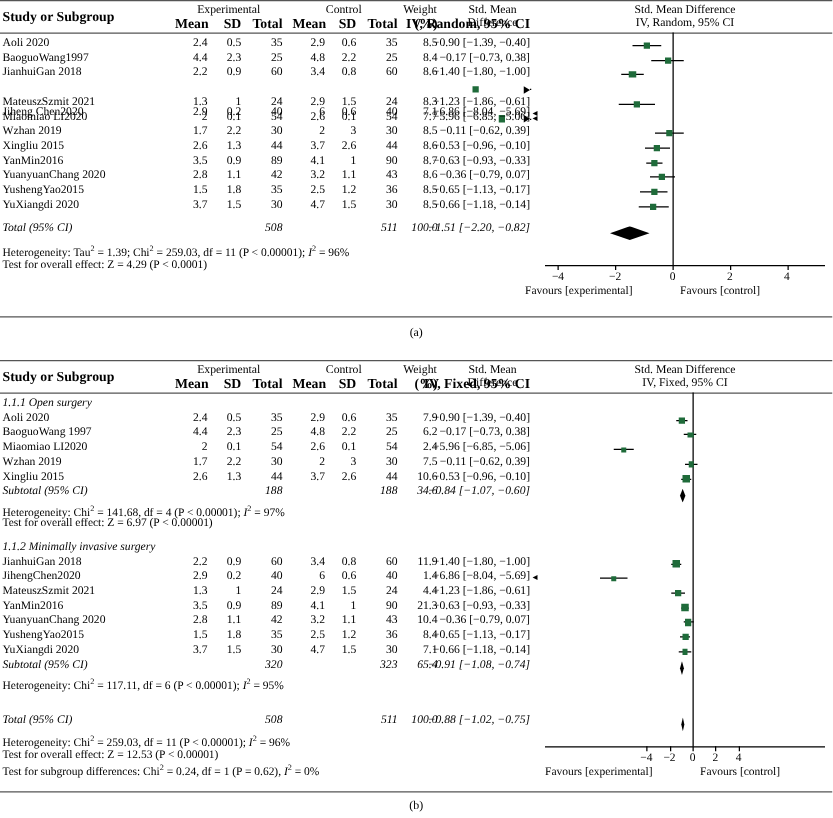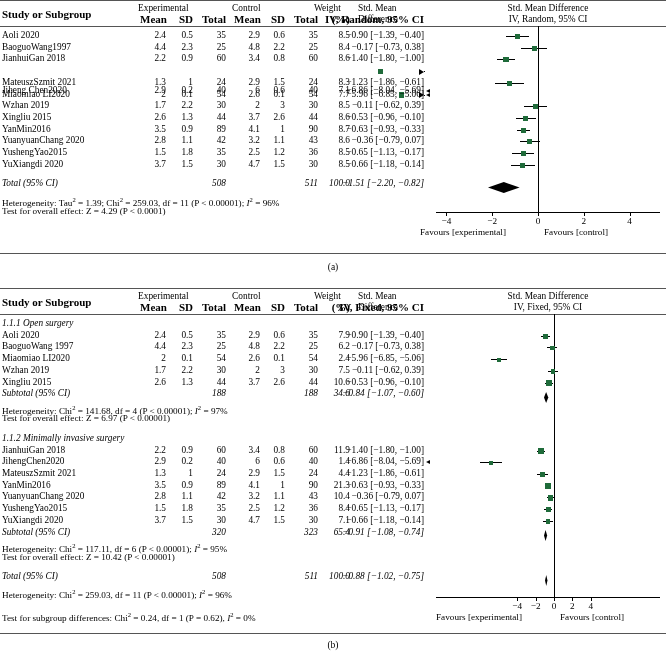--- a/index.html
+++ b/index.html
@@ -19,21 +19,21 @@
   .t1{width:30px;left:196px;}
   .m2{width:26px;left:234px;}
   .s2{width:22px;left:263px;}
   .t2{width:30px;left:288px;}
   .w{width:28px;left:322px;}
   .ci{width:112px;left:312px;}
   .arrow{position:absolute;left:426px;top:0;line-height:11.7px;font-size:8px;}
 
   .ital{font-style:italic;}
 
-  .hdrgrp{position:absolute;font-size:9.4px;line-height:11px;}
+  .hdrgrp{position:absolute;font-size:9.4px;text-align:center;line-height:11px;}
   .hdrsub{position:absolute;font-size:11px;text-align:center;line-height:11px;font-weight:bold;}
 
   .het{position:absolute;left:2px;font-size:9.2px;white-space:nowrap;line-height:11.4px;}
   .het sup{font-size:6.6px;vertical-align:super;}
   .het i{font-style:italic;}
 
   .sghdr{position:absolute;left:2px;font-size:9.3px;font-style:italic;line-height:11.7px;}
 
   
   .plot{position:absolute;overflow:visible;}
@@ -475,27 +475,27 @@
         <span class="c num ci">−0.66 [−1.18, −0.14]</span>
       </div>
       <div class="row ital" style="top: 238.5px;">
         <span class="c study">Subtotal (95% CI)</span>
         <span class="c num t1">320</span>
         <span class="c num t2">323</span>
         <span class="c num w">65.4</span>
         <span class="c num ci">−0.91 [−1.08, −0.74]</span>
       </div>
       <div class="het" style="top: 252px;">Heterogeneity: Chi<sup>2</sup> = 117.11, df = 6 (P &lt; 0.00001); <i>I</i><sup>2</sup> = 95%</div>
-      <div class="het" style="top: 263.6px;">Test for overall effect: Z = 10.42 (P &lt; 0.00001)</div>
       <div class="row ital" style="top: 283.2px;">
         <span class="c study">Total (95% CI)</span>
         <span class="c num t1">508</span>
         <span class="c num t2">511</span>
         <span class="c num w">100.0</span>
         <span class="c num ci">−0.88 [−1.02, −0.75]</span>
       </div>
       <div class="het" style="top: 298.2px;">Heterogeneity: Chi<sup>2</sup> = 259.03, df = 11 (P &lt; 0.00001); <i>I</i><sup>2</sup> = 96%</div>
+      <div class="het" style="top: 309.8px;">Test for overall effect: Z = 12.53 (P &lt; 0.00001)</div>
       <div class="het" style="top: 321.4px;">Test for subgroup differences: Chi<sup>2</sup> = 0.24, df = 1 (P = 0.62), <i>I</i><sup>2</sup> = 0%</div>
       <div class="rule" style="top: 345px;"></div>
       <div class="caption" style="top: 352px;">(b)</div>
     </div>
 
 </div>
 
 </body></html>

